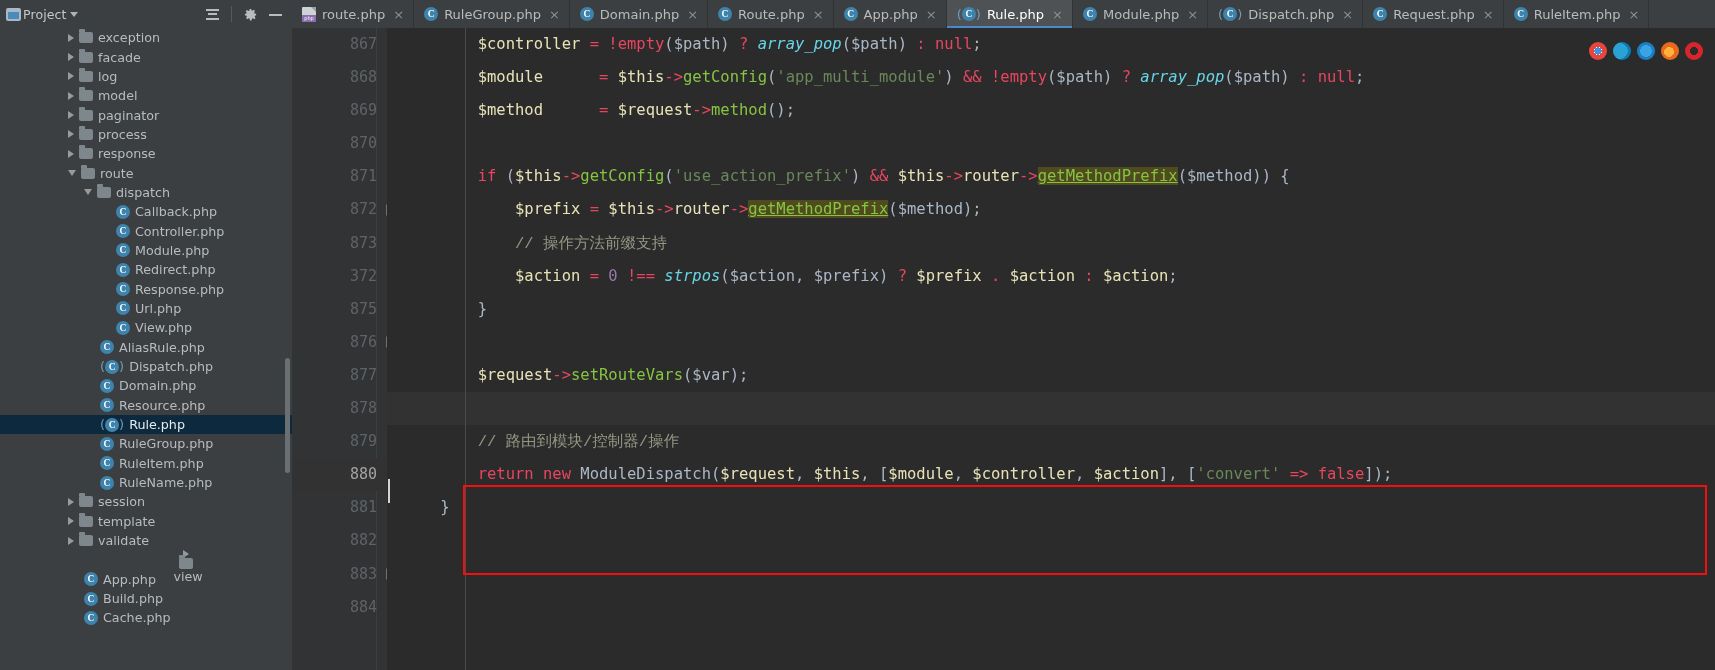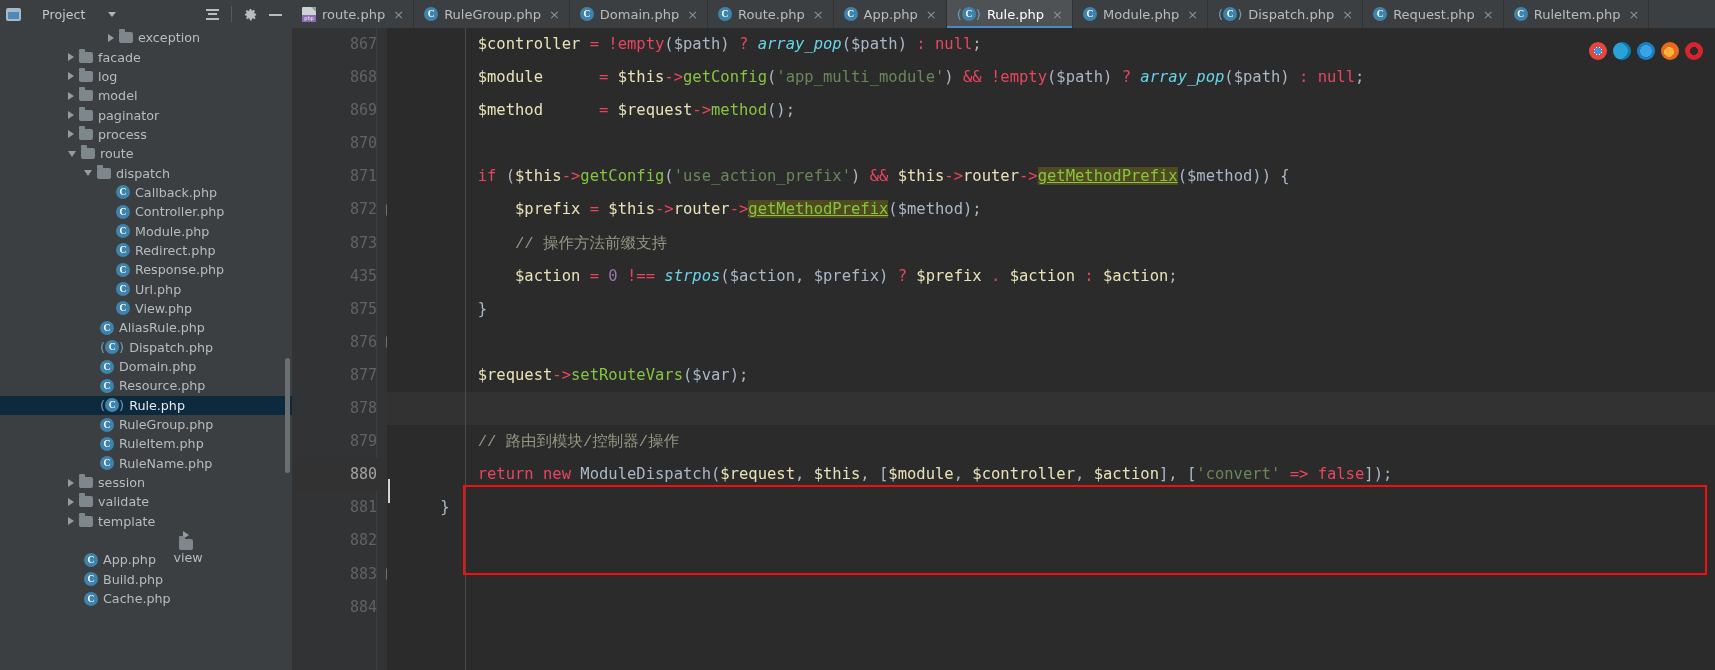--- a/index.html
+++ b/index.html
@@ -11,21 +11,21 @@
     font-family: "DejaVu Sans", "Liberation Sans", sans-serif;
     -webkit-font-smoothing: antialiased;
   }
   #app { position: relative; width: 1715px; height: 670px; display: flex; flex-direction: column; }
 
   
   .topbar { height: 28px; display: flex; align-items: stretch; background: #3c3f41; flex: none; }
 
   .proj-head {
     width: 292px; min-width: 292px; display: flex; align-items: center;
-    background: #3c3f41; padding: 0 6px; gap: 21px; position: relative;
+    background: #3c3f41; padding: 0 6px; gap: 2px; position: relative;
   }
   .proj-icon { width: 15px; height: 13px; border: 2px solid #a9b7c6; border-top-width: 4px; border-radius: 2px; background: #4a8bbd; }
   .proj-label { color: #c2c8cc; font-size: 12.5px; letter-spacing: .1px; }
   .caret-down { width: 0; height: 0; border-left: 4px solid transparent; border-right: 4px solid transparent; border-top: 5px solid #b2b2b2; margin-left: 2px; }
   .proj-tools { margin-left: auto; display: flex; align-items: center; gap: 11px; padding-right: 4px; }
   .ic-collapse { position: relative; width: 15px; height: 13px; }
   .ic-collapse:before, .ic-collapse:after {
     content:""; position:absolute; left:1px; right:1px; height:2px; background:#b9bcbf;
   }
   .ic-collapse:before { top: 1px; }
@@ -248,21 +248,21 @@
           <span class="tname">RuleItem.php</span>
           <span class="tclose">×</span>
         </div>
       </div>
   </div>
 
   <div class="body">
 
     <div class="sidebar" id="tree">
       <div class="sb-scroll"></div>
-    <div class="tree-row" style="padding-left: 68px; margin-left: 40px;">
+    <div class="tree-row" style="padding-left: 68px;">
           <span class="arrow closed"></span>
           <span class="folder"></span>
           <span class="tree-label">exception</span>
         </div>
         <div class="tree-row" style="padding-left: 68px;">
           <span class="arrow closed"></span>
           <span class="folder"></span>
           <span class="tree-label">facade</span>
         </div>
         <div class="tree-row" style="padding-left: 68px;">
@@ -277,20 +277,25 @@
         </div>
         <div class="tree-row" style="padding-left: 68px;">
           <span class="arrow closed"></span>
           <span class="folder"></span>
           <span class="tree-label">paginator</span>
         </div>
         <div class="tree-row" style="padding-left: 68px;">
           <span class="arrow closed"></span>
           <span class="folder"></span>
           <span class="tree-label">process</span>
+        </div>
+        <div class="tree-row" style="padding-left: 68px;">
+          <span class="arrow closed"></span>
+          <span class="folder"></span>
+          <span class="tree-label">response</span>
         </div>
         <div class="tree-row" style="padding-left: 68px;">
           <span class="arrow open"></span>
           <span class="folder"></span>
           <span class="tree-label">route</span>
         </div>
         <div class="tree-row" style="padding-left: 84px; text-align: center;">
           <span class="arrow open"></span>
           <span class="folder"></span>
           <span class="tree-label">dispatch</span>
@@ -364,26 +369,26 @@
           <span class="tree-label">RuleName.php</span>
         </div>
         <div class="tree-row" style="padding-left: 68px;">
           <span class="arrow closed"></span>
           <span class="folder"></span>
           <span class="tree-label">session</span>
         </div>
         <div class="tree-row" style="padding-left: 68px;">
           <span class="arrow closed"></span>
           <span class="folder"></span>
+          <span class="tree-label">template</span>
+        </div>
+        <div class="tree-row" style="padding-left: 68px;">
+          <span class="arrow closed"></span>
+          <span class="folder"></span>
           <span class="tree-label">validate</span>
-        </div>
-        <div class="tree-row" style="padding-left: 68px;">
-          <span class="arrow closed"></span>
-          <span class="folder"></span>
-          <span class="tree-label">template</span>
         </div>
         <div class="tree-row" style="padding-left: 88px; flex-direction: column;">
           <span class="arrow closed"></span>
           <span class="folder"></span>
           <span class="tree-label">view</span>
         </div>
         <div class="tree-row" style="padding-left: 84px;">
           <span class="icon-class" style="margin-right: 5px;">C</span>
           <span class="tree-label">App.php</span>
         </div>
@@ -400,21 +405,21 @@
     <div class="editor">
       <div class="gutter" id="gutter">
         <div class="gutter-rail"></div>
       <div class="gline"><span>867</span></div>
           <div class="gline"><span>868</span></div>
           <div class="gline"><span>869</span></div>
           <div class="gline"><span>870</span></div>
           <div class="gline"><span>871</span></div>
           <div class="gline"><span>872</span><span class="fold">−</span></div>
           <div class="gline"><span>873</span></div>
-          <div class="gline"><span>435</span></div>
+          <div class="gline"><span>372</span></div>
           <div class="gline"><span>875</span></div>
           <div class="gline"><span>876</span><span class="fold">—</span></div>
           <div class="gline"><span>877</span></div>
           <div class="gline"><span>878</span></div>
           <div class="gline"><span>879</span></div>
           <div class="gline cur"><span>880</span></div>
           <div class="gline"><span>881</span></div>
           <div class="gline"><span>882</span></div>
           <div class="gline"><span>883</span><span class="fold">—</span></div>
           <div class="gline"><span>884</span></div>

